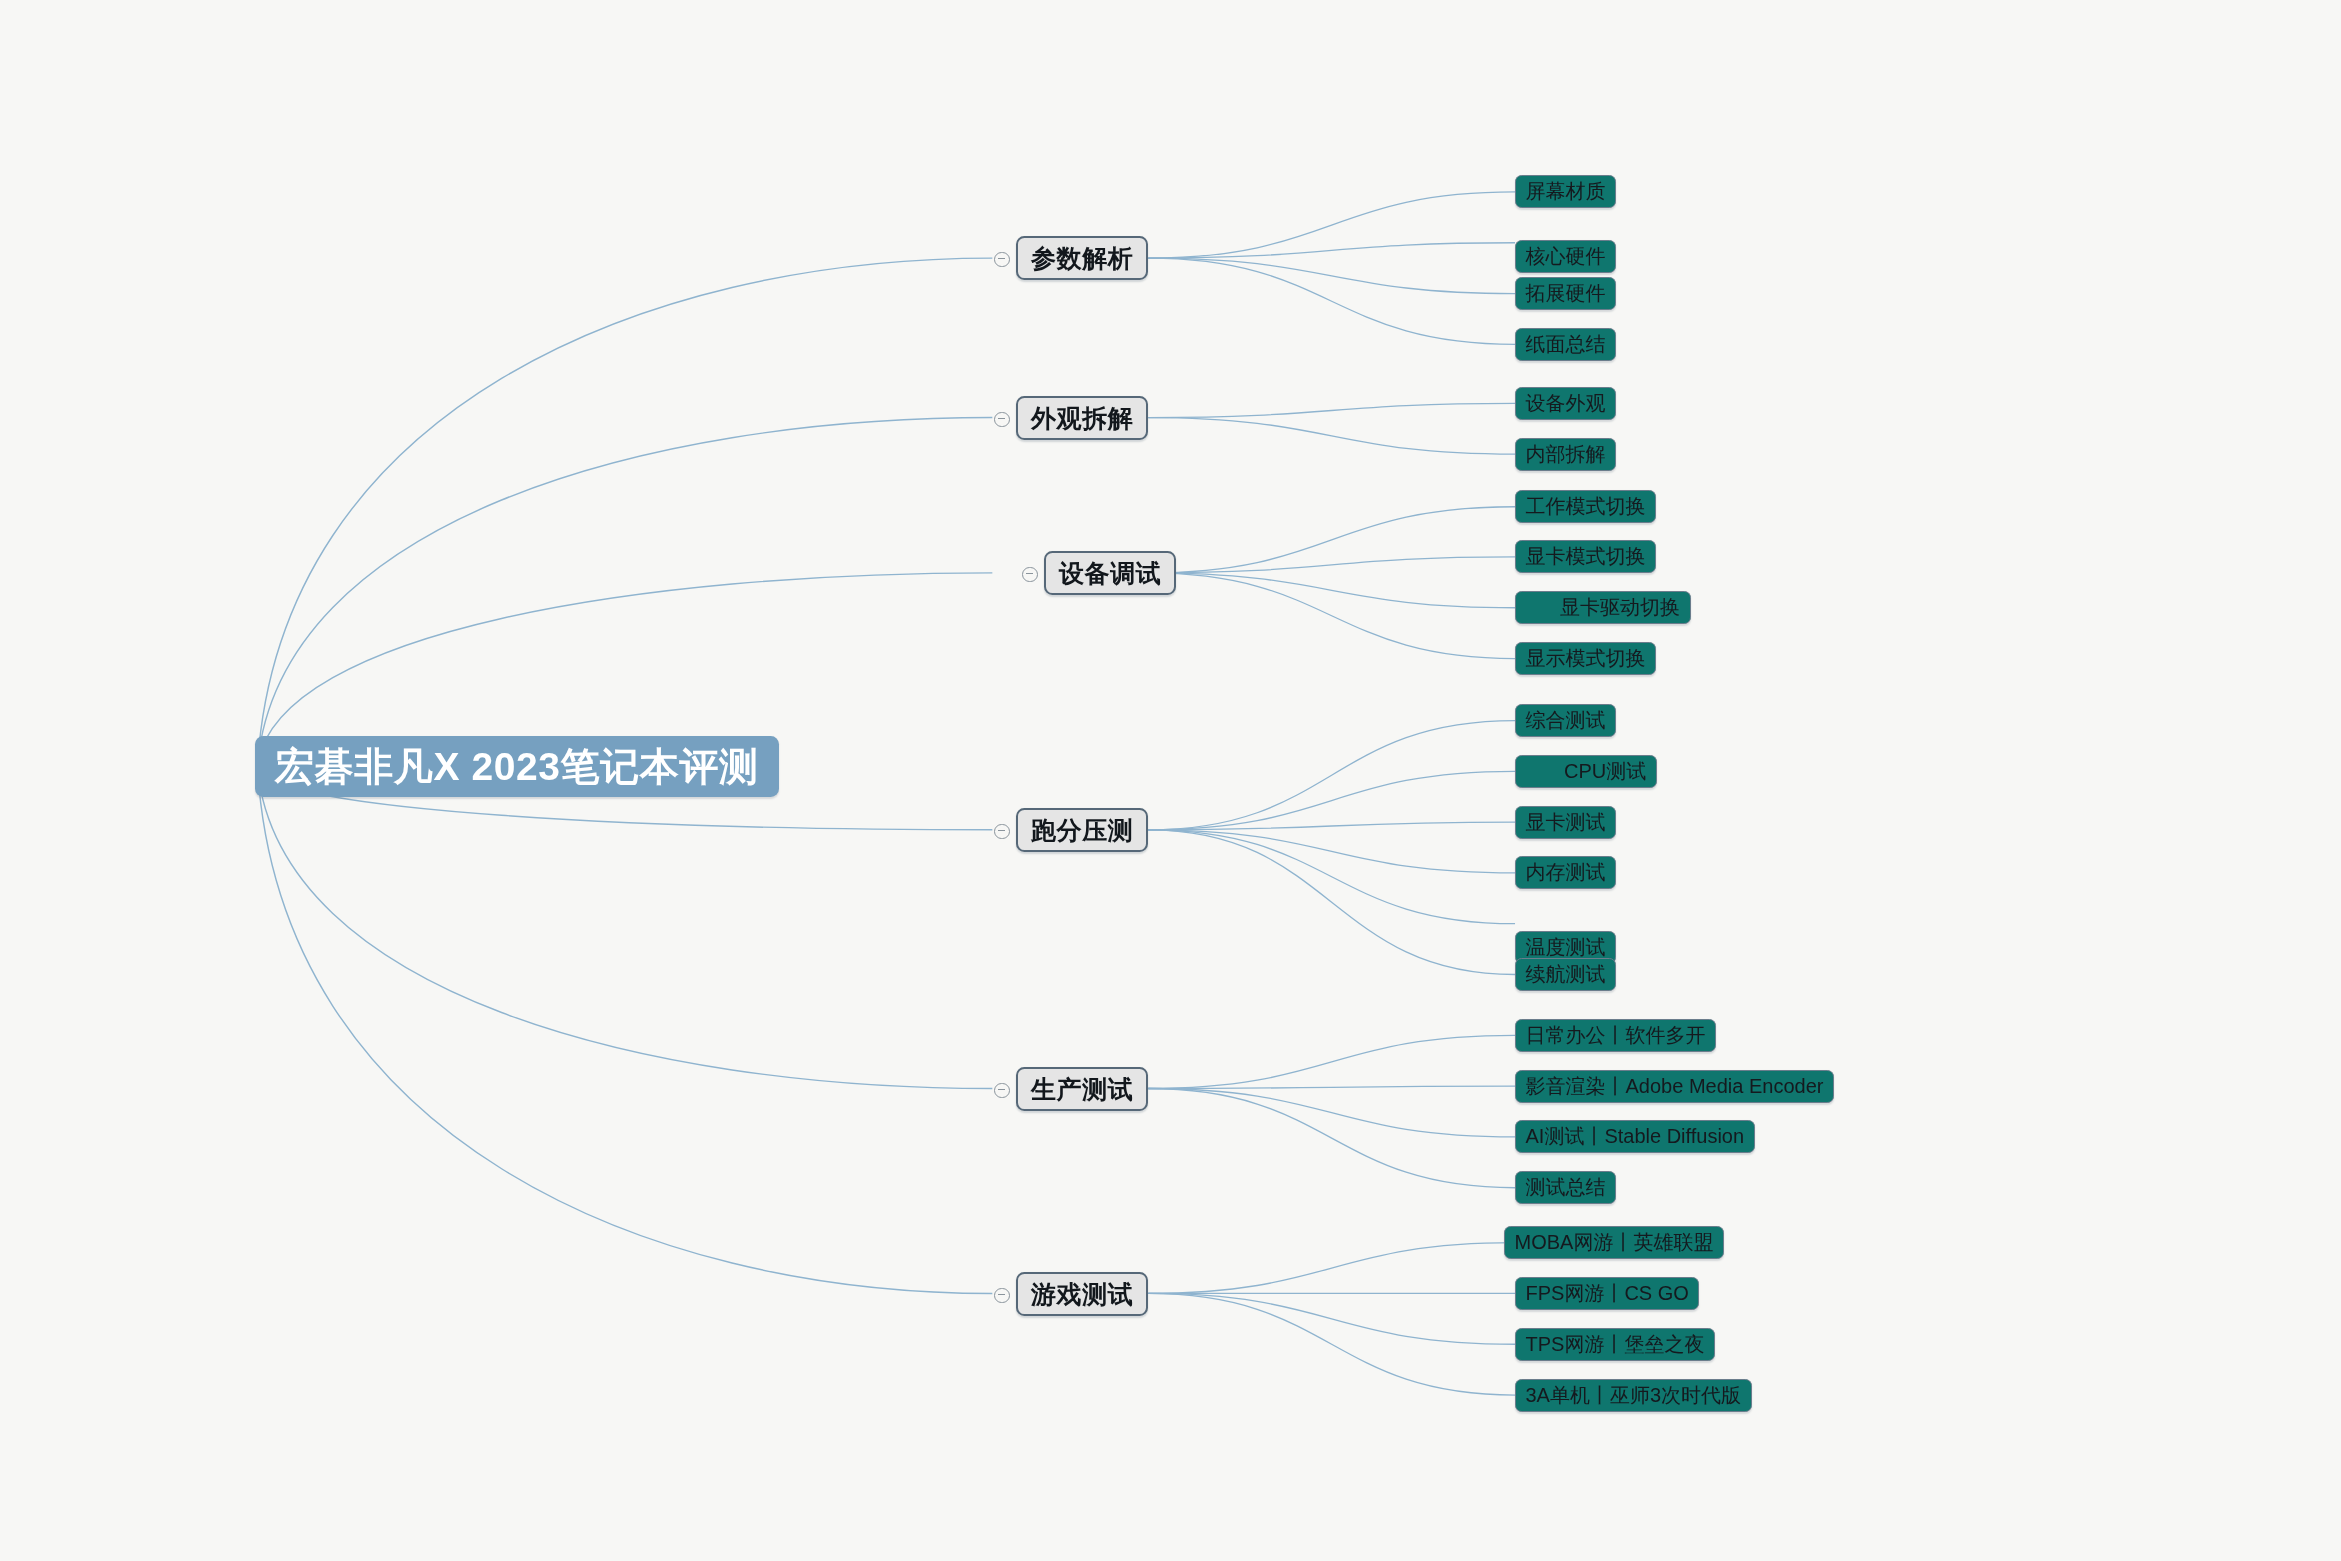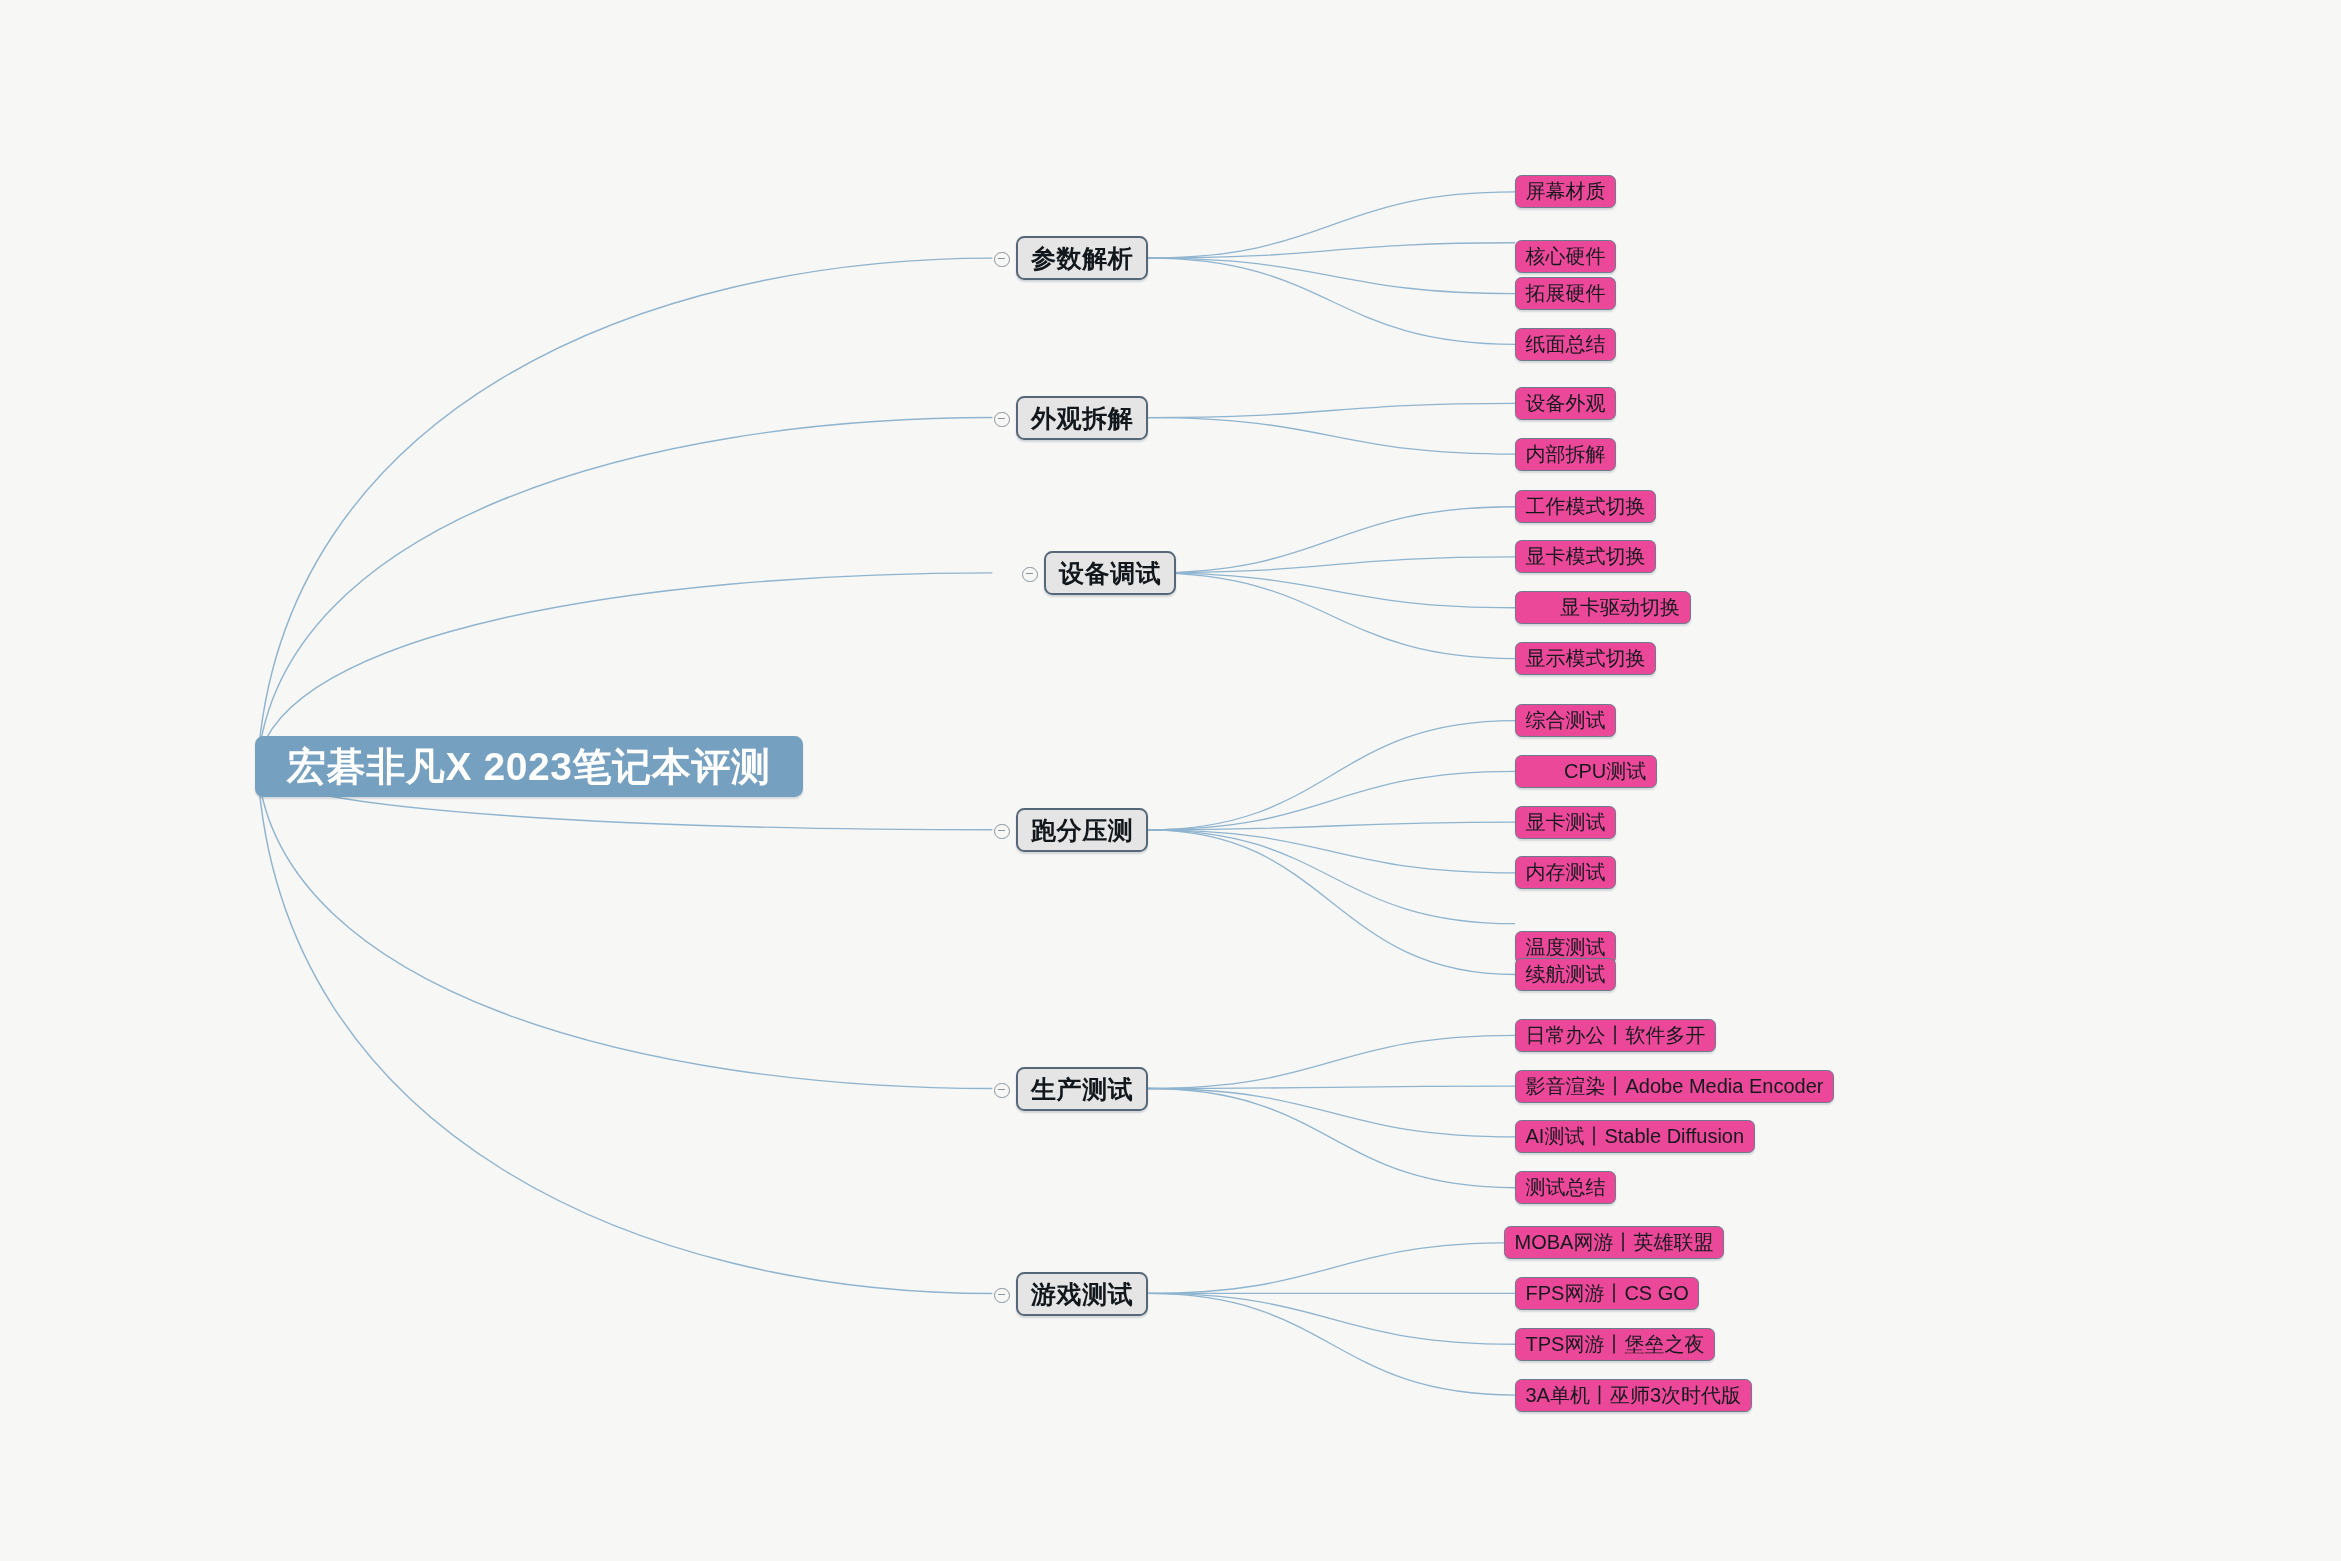--- a/index.html
+++ b/index.html
@@ -36,40 +36,40 @@
     white-space: nowrap;
   }
   
   .node-root {
     background: #76a0c0;
     color: #ffffff;
     border-radius: 8.3px;
     font-size: 39px;
     font-weight: bold;
     letter-spacing: 0.6px;
-    padding: 0 32px;
+    padding: 0 20px;
     height: 61px;
     box-shadow: 0 1.2px 1.8px rgba(60,80,100,0.18);
   }
   
   .node-branch {
     background: #e5e5e5;
     color: #12171c;
     border: 2.4px solid #566878;
     border-radius: 8.3px;
     font-size: 25px;
     font-weight: bold;
     letter-spacing: 0.6px;
     padding: 0 13px;
     height: 44px;
     box-shadow: 0 1.2px 1.8px rgba(60,80,100,0.20);
   }
   
   .node-leaf {
-    background: #ec4899;
+    background: #0f766e;
     color: #15191e;
     border: 1.8px solid #6b7d8c;
     border-radius: 6.5px;
     font-size: 20px;
     font-weight: normal;
     padding: 0 9.5px;
     height: 33px;
     box-shadow: 0 1.2px 1.8px rgba(60,80,100,0.18);
   }
   

